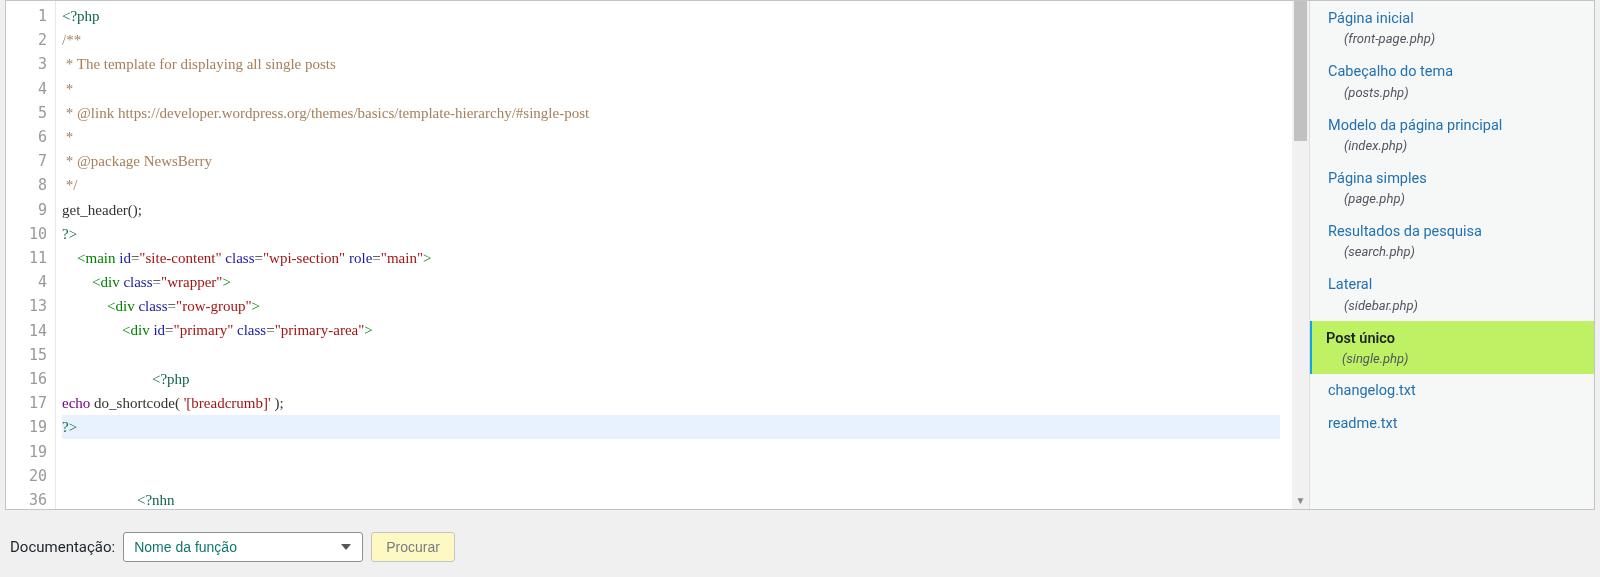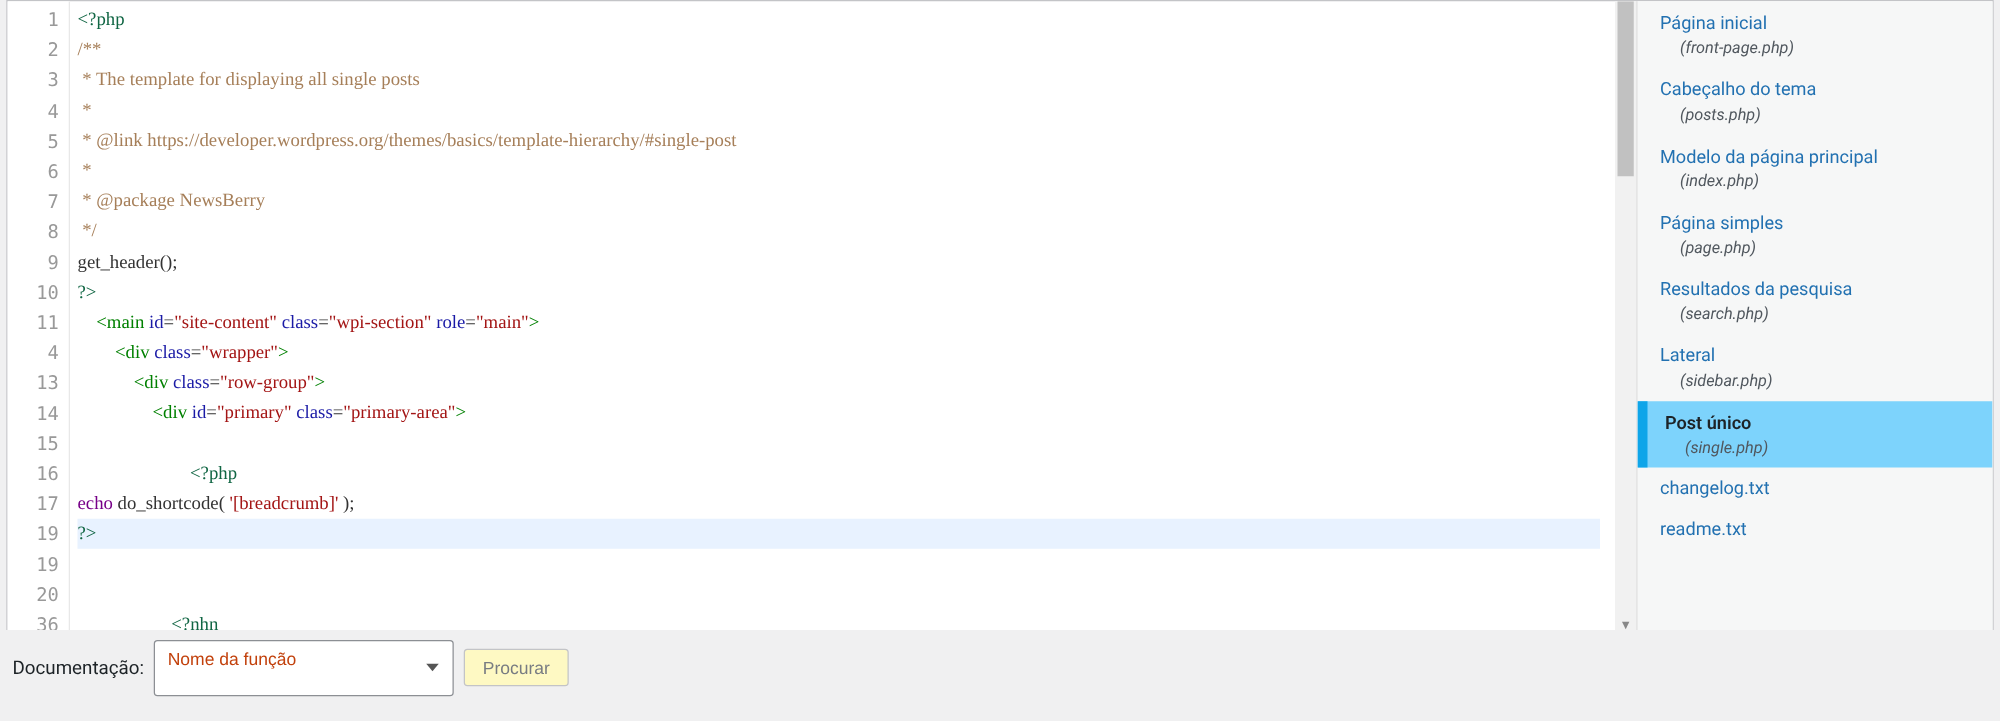--- a/index.html
+++ b/index.html
@@ -86,22 +86,22 @@
       border-left: 1px solid #ddd;
       overflow-y: auto;
       font-size: 14px;
     }
     .file-item {
       padding: 8px 12px 8px 14px;
       border-left: 4px solid transparent;
       cursor: pointer;
     }
     .file-item.active {
-      background: #7dd3fc;
-      border-left: 8px solid #0ea5e9;
+      background: #bef264;
+      border-left: 2px solid #0ea5e9;
     }
     .file-item .title {
       color: #2271b1;
       font-size: 14.5px;
       line-height: 1.4;
     }
     .file-item.active .title {
       color: #1d2327;
       font-weight: 600;
     }
@@ -114,21 +114,21 @@
     }
     .file-simple {
       padding: 8px 12px 8px 14px;
       color: #2271b1;
       font-size: 14.5px;
       cursor: pointer;
       border-left: 4px solid transparent;
     }
     .bottom-bar {
       position: absolute;
-      bottom: 13px;
+      bottom: 0;
       left: 0;
       right: 0;
       height: 60px;
       background: #f0f0f1;
       display: flex;
       align-items: center;
       padding: 0 10px;
       gap: 8px;
     }
     .bottom-bar label {
@@ -139,23 +139,23 @@
     .select-wrap {
       position: relative;
       display: inline-block;
     }
     .select-box {
       appearance: none;
       background: #fff;
       border: 1px solid #8c8f94;
       border-radius: 3px;
       font-size: 14px;
-      padding: 6px 34px 21px 10px;
+      padding: 6px 34px 6px 10px;
       min-width: 240px;
-      color: #c2410c;
+      color: #0f766e;
       cursor: pointer;
     }
     .select-wrap::after {
       content: '';
       position: absolute;
       right: 12px;
       top: 50%;
       width: 0; height: 0;
       border-left: 5px solid transparent;
       border-right: 5px solid transparent;

